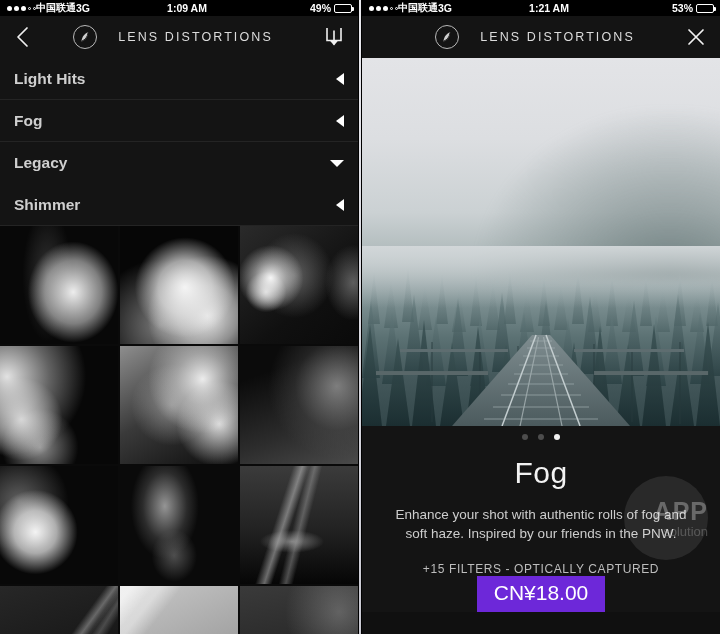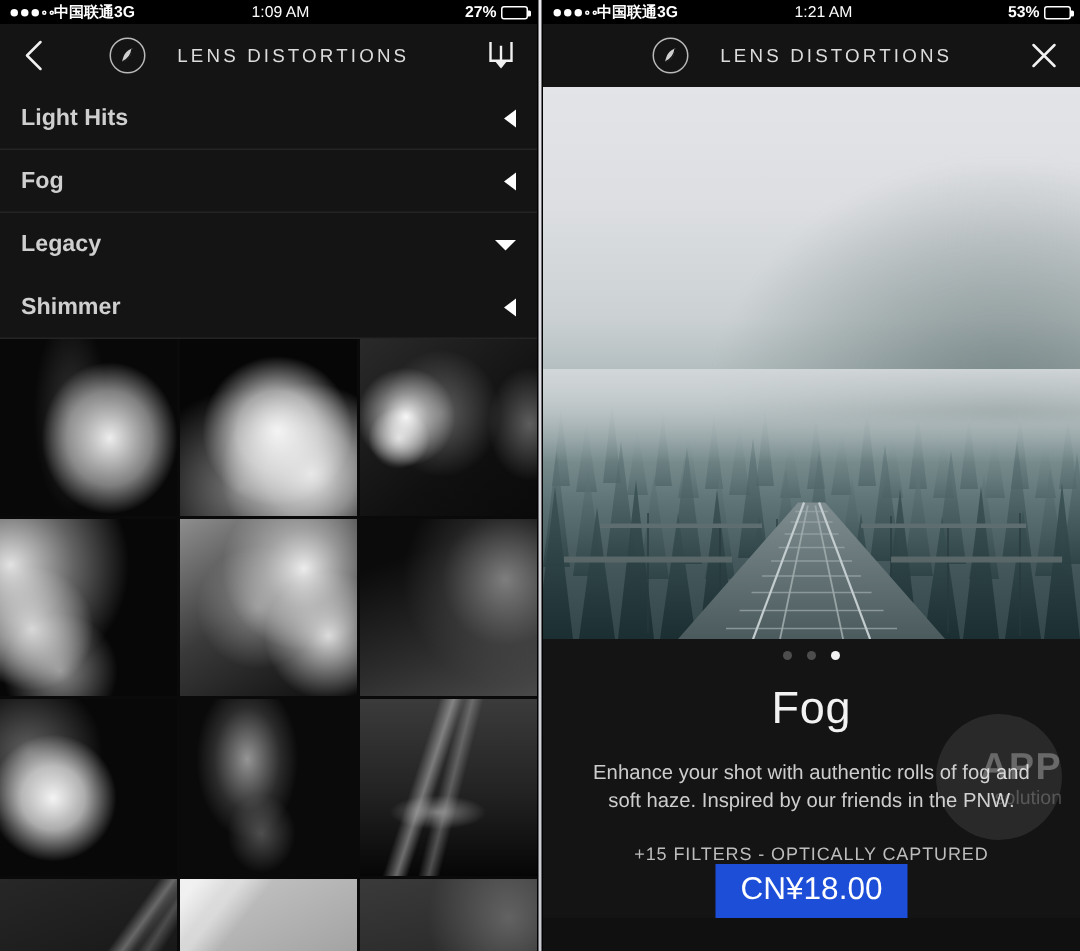--- a/index.html
+++ b/index.html
@@ -26,21 +26,21 @@
   }
   .sb-left { display:flex; align-items:center; gap:0; padding-left:7px; }
   .sig-dots { display:flex; gap:2px; align-items:center; }
   .sig-dots i { width:5px; height:5px; border-radius:50%; display:block; }
   .sig-dots i.on { background:#fff; }
   .sig-dots i.off { background:transparent; border:1px solid #fff; width:3px; height:3px; }
   .carrier { font-size:10px; font-weight:bold; }
   .netmode { font-size:10.5px; font-weight:bold; }
   .sb-center {
     position:absolute; left:0; right:0; text-align:center;
-    font-size:10.5px; font-weight:normal;margin-left:16px;
+    font-size:10.5px; font-weight:bold;margin-left:16px;
   }
   .sb-right {
     position:absolute; right:6px; display:flex; align-items:center; gap:3px;
     font-size:10.5px; font-weight:bold;
   }
   .batt { position:relative; width:18px; height:9px; border:1px solid #fff;
           border-radius:2px; padding:1px; }
   .batt-fill { height:100%; background:#fff; border-radius:1px; }
   .batt::after{ content:""; position:absolute; right:-3px; top:2.5px;
                 width:2px; height:4px; background:#fff; border-radius:0 1px 1px 0; }
@@ -96,21 +96,21 @@
   .pager i.active { background:#f2f2f2; }
 
   .detail { background:#141414; text-align:center; position:relative;
             padding:8px 18px 0; }
   .detail h1 { color:#f2f2f2; font-weight:normal; font-size:30px;
                letter-spacing:.5px; line-height:1.15; margin-bottom:14px; }
   .detail .desc { color:#cdcdcd; font-size:13.5px; line-height:1.45;
                   max-width:300px; margin:0 auto 18px; }
   .detail .meta { color:#bdbdbd; font-size:12px; letter-spacing:.6px;
                   }
-  .price-btn { display:inline-block; background:#1d4ed8; color:#fff;
+  .price-btn { display:inline-block; background:#6d28d9; color:#fff;
                font-size:21px; padding:5px 17px 7px; }
 
   .watermark { position:absolute; width:84px; height:84px; border-radius:50%;
                background:rgba(255,255,255,.09); right:12px; top:28px;
                display:flex; flex-direction:column; align-items:flex-end;
                justify-content:center; pointer-events:none; }
   .watermark .w1 { color:rgba(255,255,255,.30); font-size:25px;
                    font-weight:bold; letter-spacing:1px; line-height:1; }
   .watermark .w2 { color:rgba(255,255,255,.22); font-size:13px;
                    line-height:1; margin-top:1px; }
@@ -129,21 +129,21 @@
             <i class="on"></i>
             <i class="on"></i>
             <i class="off"></i>
             <i class="off"></i>
         </span>
         <span class="carrier">中国联通</span>
         <span class="netmode">3G</span>
       </div>
       <div class="sb-center">1:09 AM</div>
       <div class="sb-right">
-        <span>27%</span>
+        <span>49%</span>
         <span class="batt">
           <span class="batt-fill" style="width:60%"></span>
         </span>
       </div>
     </div>
 
     <div class="navbar">
       <div class="nav-left">
         <svg width="15" height="24" viewBox="0 0 15 24">
           <path d="M12 3 L3 12 L12 21" fill="none" stroke="#f0f0f0" stroke-width="1.7" stroke-linecap="round" stroke-linejoin="round"></path>

